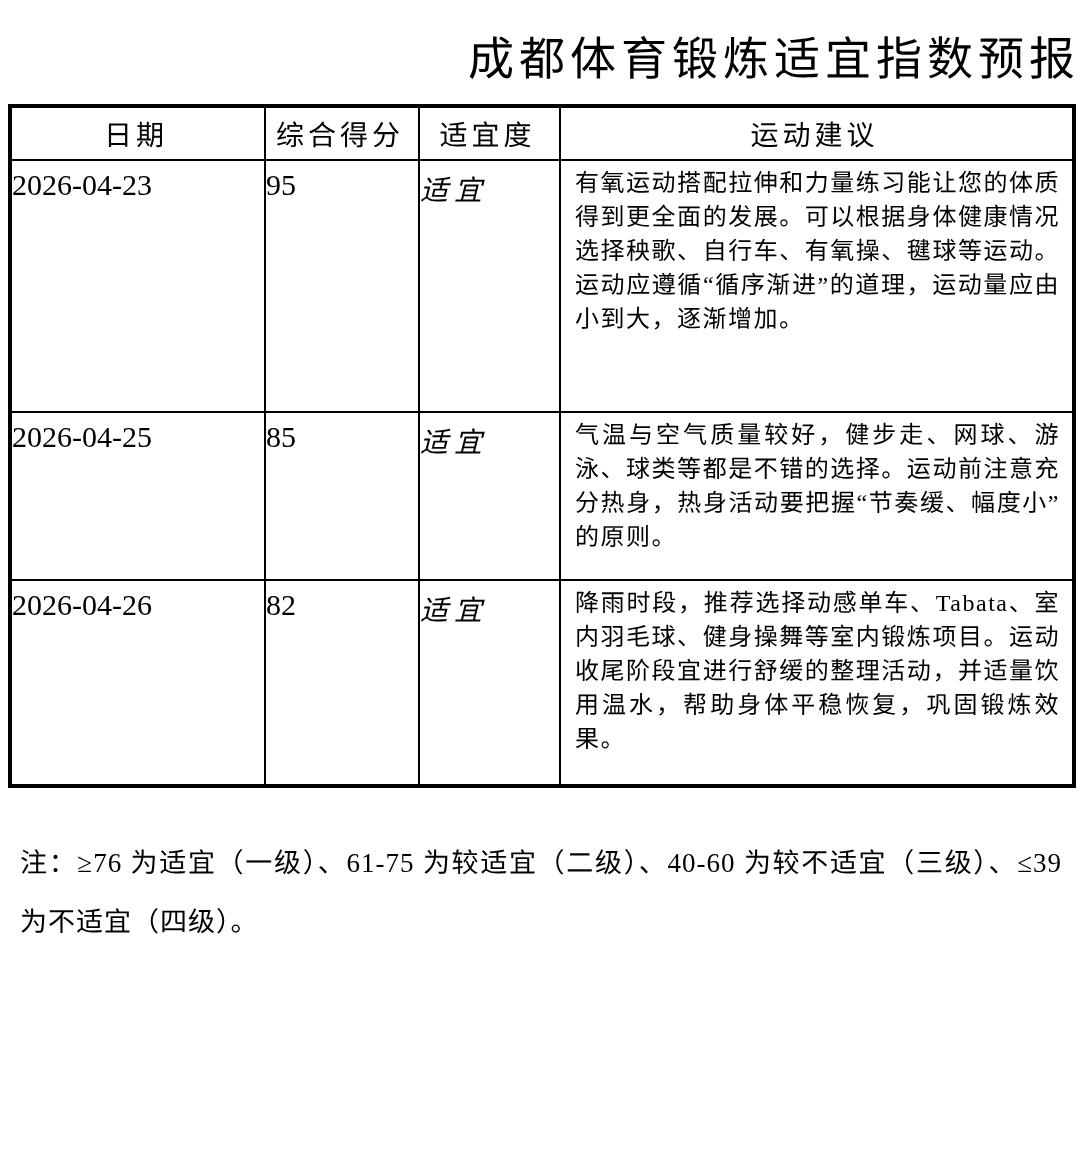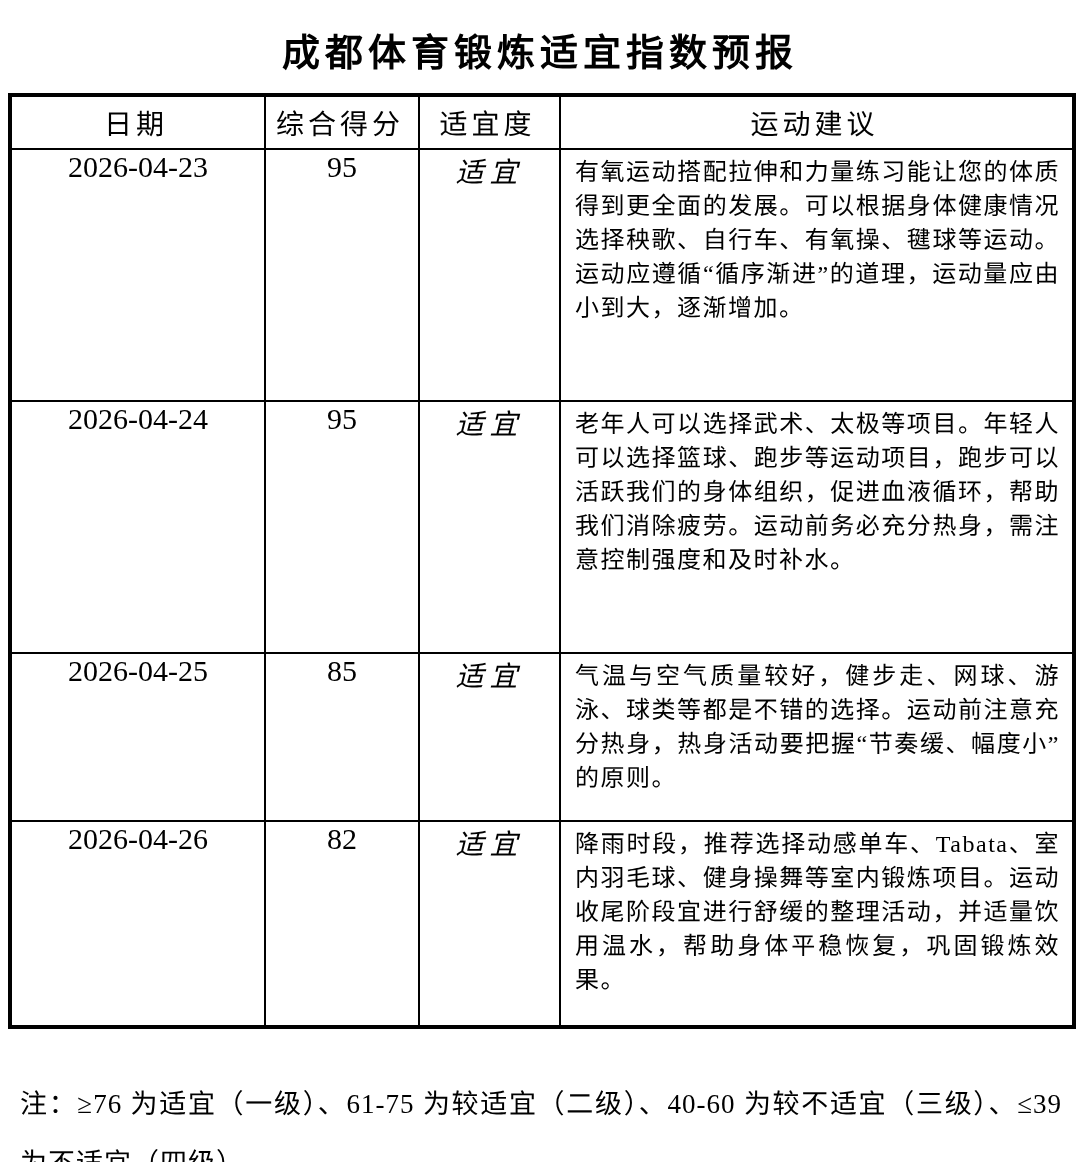--- a/index.html
+++ b/index.html
@@ -10,23 +10,23 @@
     font-family: "Liberation Serif", "DejaVu Serif", serif;
   }
   .page {
     width: 1080px;
     height: 1162px;
     background: #ffffff;
     overflow: hidden;
   }
   .doc-title {
     margin-top: 22px;
-    text-align: center;
-    font-size: 38px;
-    font-weight: bold;
+    text-align: right;
+    font-size: 46px;
+    font-weight: normal;
     letter-spacing: 5px;
   }
   table.forecast {
     border-collapse: collapse;
     table-layout: fixed;
     width: 1064px;
     margin: 16px 8px 0 8px;
     border: 4px solid #000;
   }
   table.forecast th, table.forecast td {
@@ -39,22 +39,22 @@
   col.c-suit  { width: 141px; }
   col.c-adv   { width: 514px; }
   th.hdr {
     font-size: 28px;
     text-align: center;
     letter-spacing: 4px;
     padding: 5px 4px 6px 0;
     height: 41px;
   }
   td.cell-date, td.cell-score, td.cell-suit {
-    text-align: center;
     font-size: 30px;
+    padding-top: 7px;
   }
   td.cell-suit { font-size: 28px; letter-spacing: 6px; font-style: italic; }
   td.cell-advice {
     font-size: 24px;
     line-height: 34px;
     letter-spacing: 1.5px;
     text-align: justify;
     text-justify: inter-character;
     padding: 5px 12px 6px 14px;
   }
@@ -97,26 +97,20 @@
         <th class="hdr">运动建议</th>
       </tr>
     </thead>
     <tbody>
       <tr class="r-6">
         <td class="cell-date">2026-04-23</td>
         <td class="cell-score">95</td>
         <td class="cell-suit">适宜</td>
         <td class="cell-advice advice">有氧运动搭配拉伸和力量练习能让您的体质得到更全面的发展。可以根据身体健康情况选择秧歌、自行车、有氧操、毽球等运动。运动应遵循“循序渐进”的道理，运动量应由小到大，逐渐增加。</td>
       </tr>
-      <tr class="r-6">
-        <td class="cell-date">2026-04-24</td>
-        <td class="cell-score">95</td>
-        <td class="cell-suit">适宜</td>
-        <td class="cell-advice advice">老年人可以选择武术、太极等项目。年轻人可以选择篮球、跑步等运动项目，跑步可以活跃我们的身体组织，促进血液循环，帮助我们消除疲劳。运动前务必充分热身，需注意控制强度和及时补水。</td>
-      </tr>
       <tr class="r-4">
         <td class="cell-date">2026-04-25</td>
         <td class="cell-score">85</td>
         <td class="cell-suit">适宜</td>
         <td class="cell-advice advice">气温与空气质量较好，健步走、网球、游泳、球类等都是不错的选择。运动前注意充分热身，热身活动要把握“节奏缓、幅度小”的原则。</td>
       </tr>
       <tr class="r-5">
         <td class="cell-date">2026-04-26</td>
         <td class="cell-score">82</td>
         <td class="cell-suit">适宜</td>

